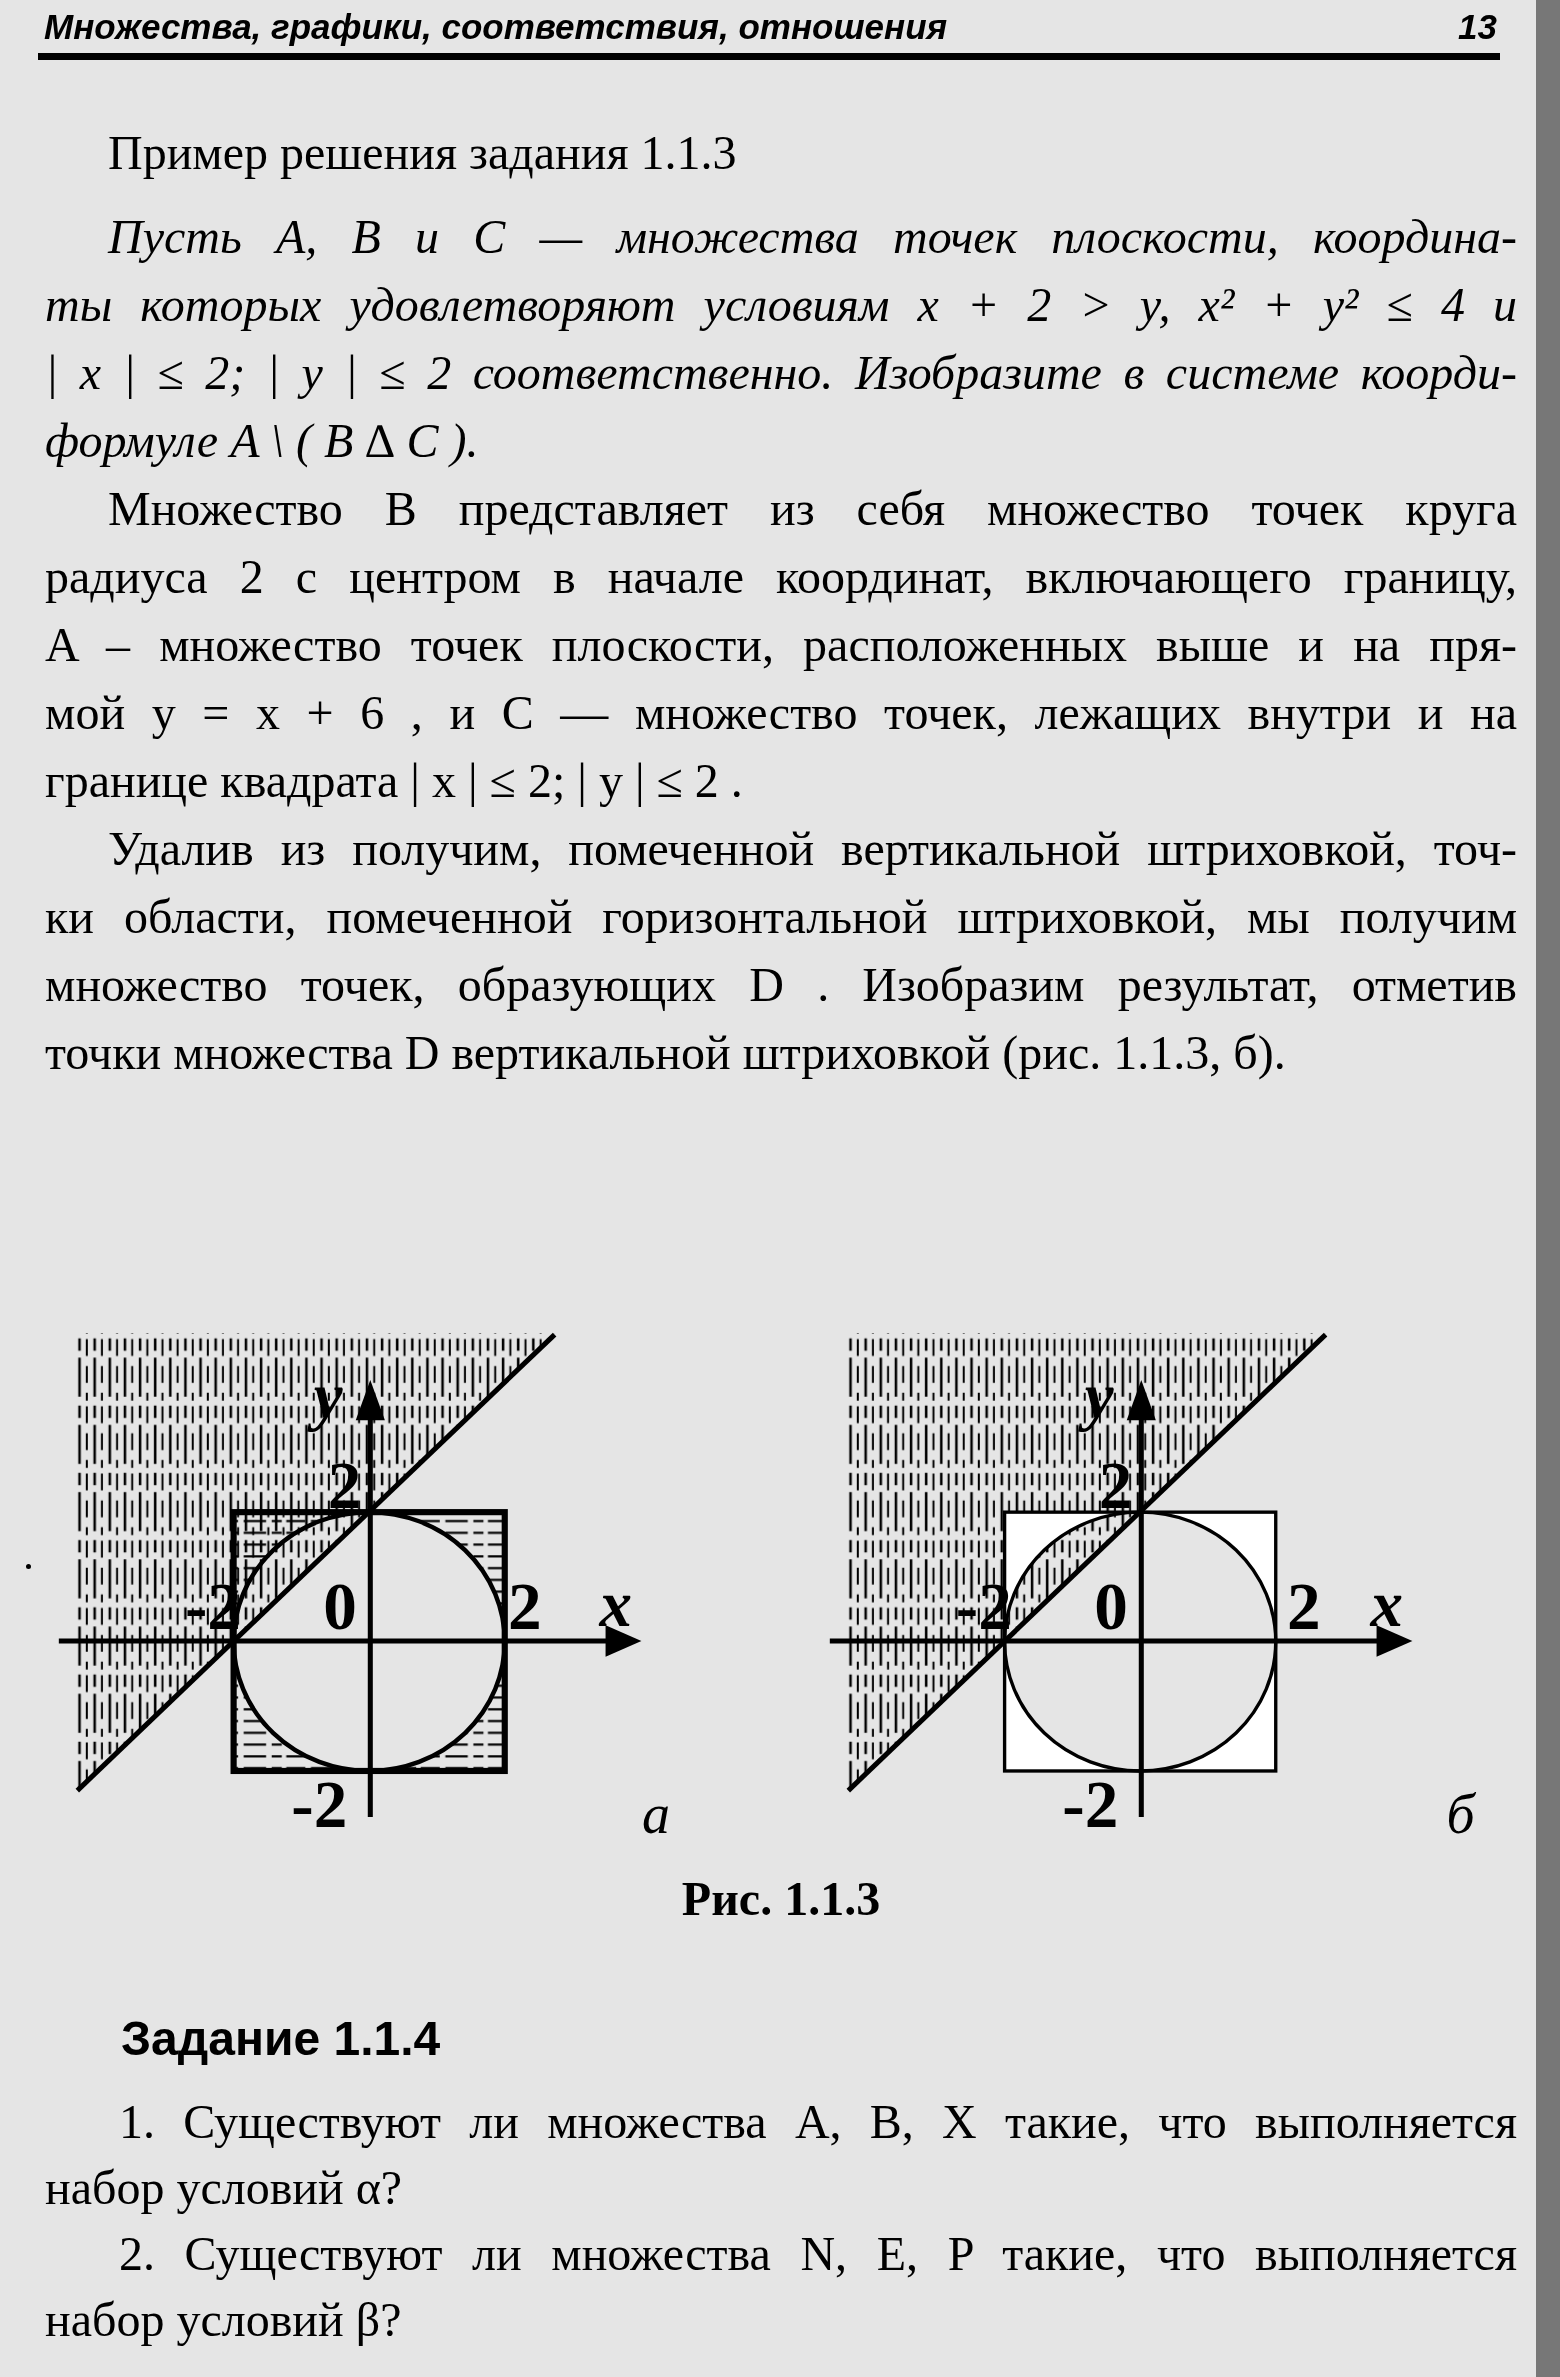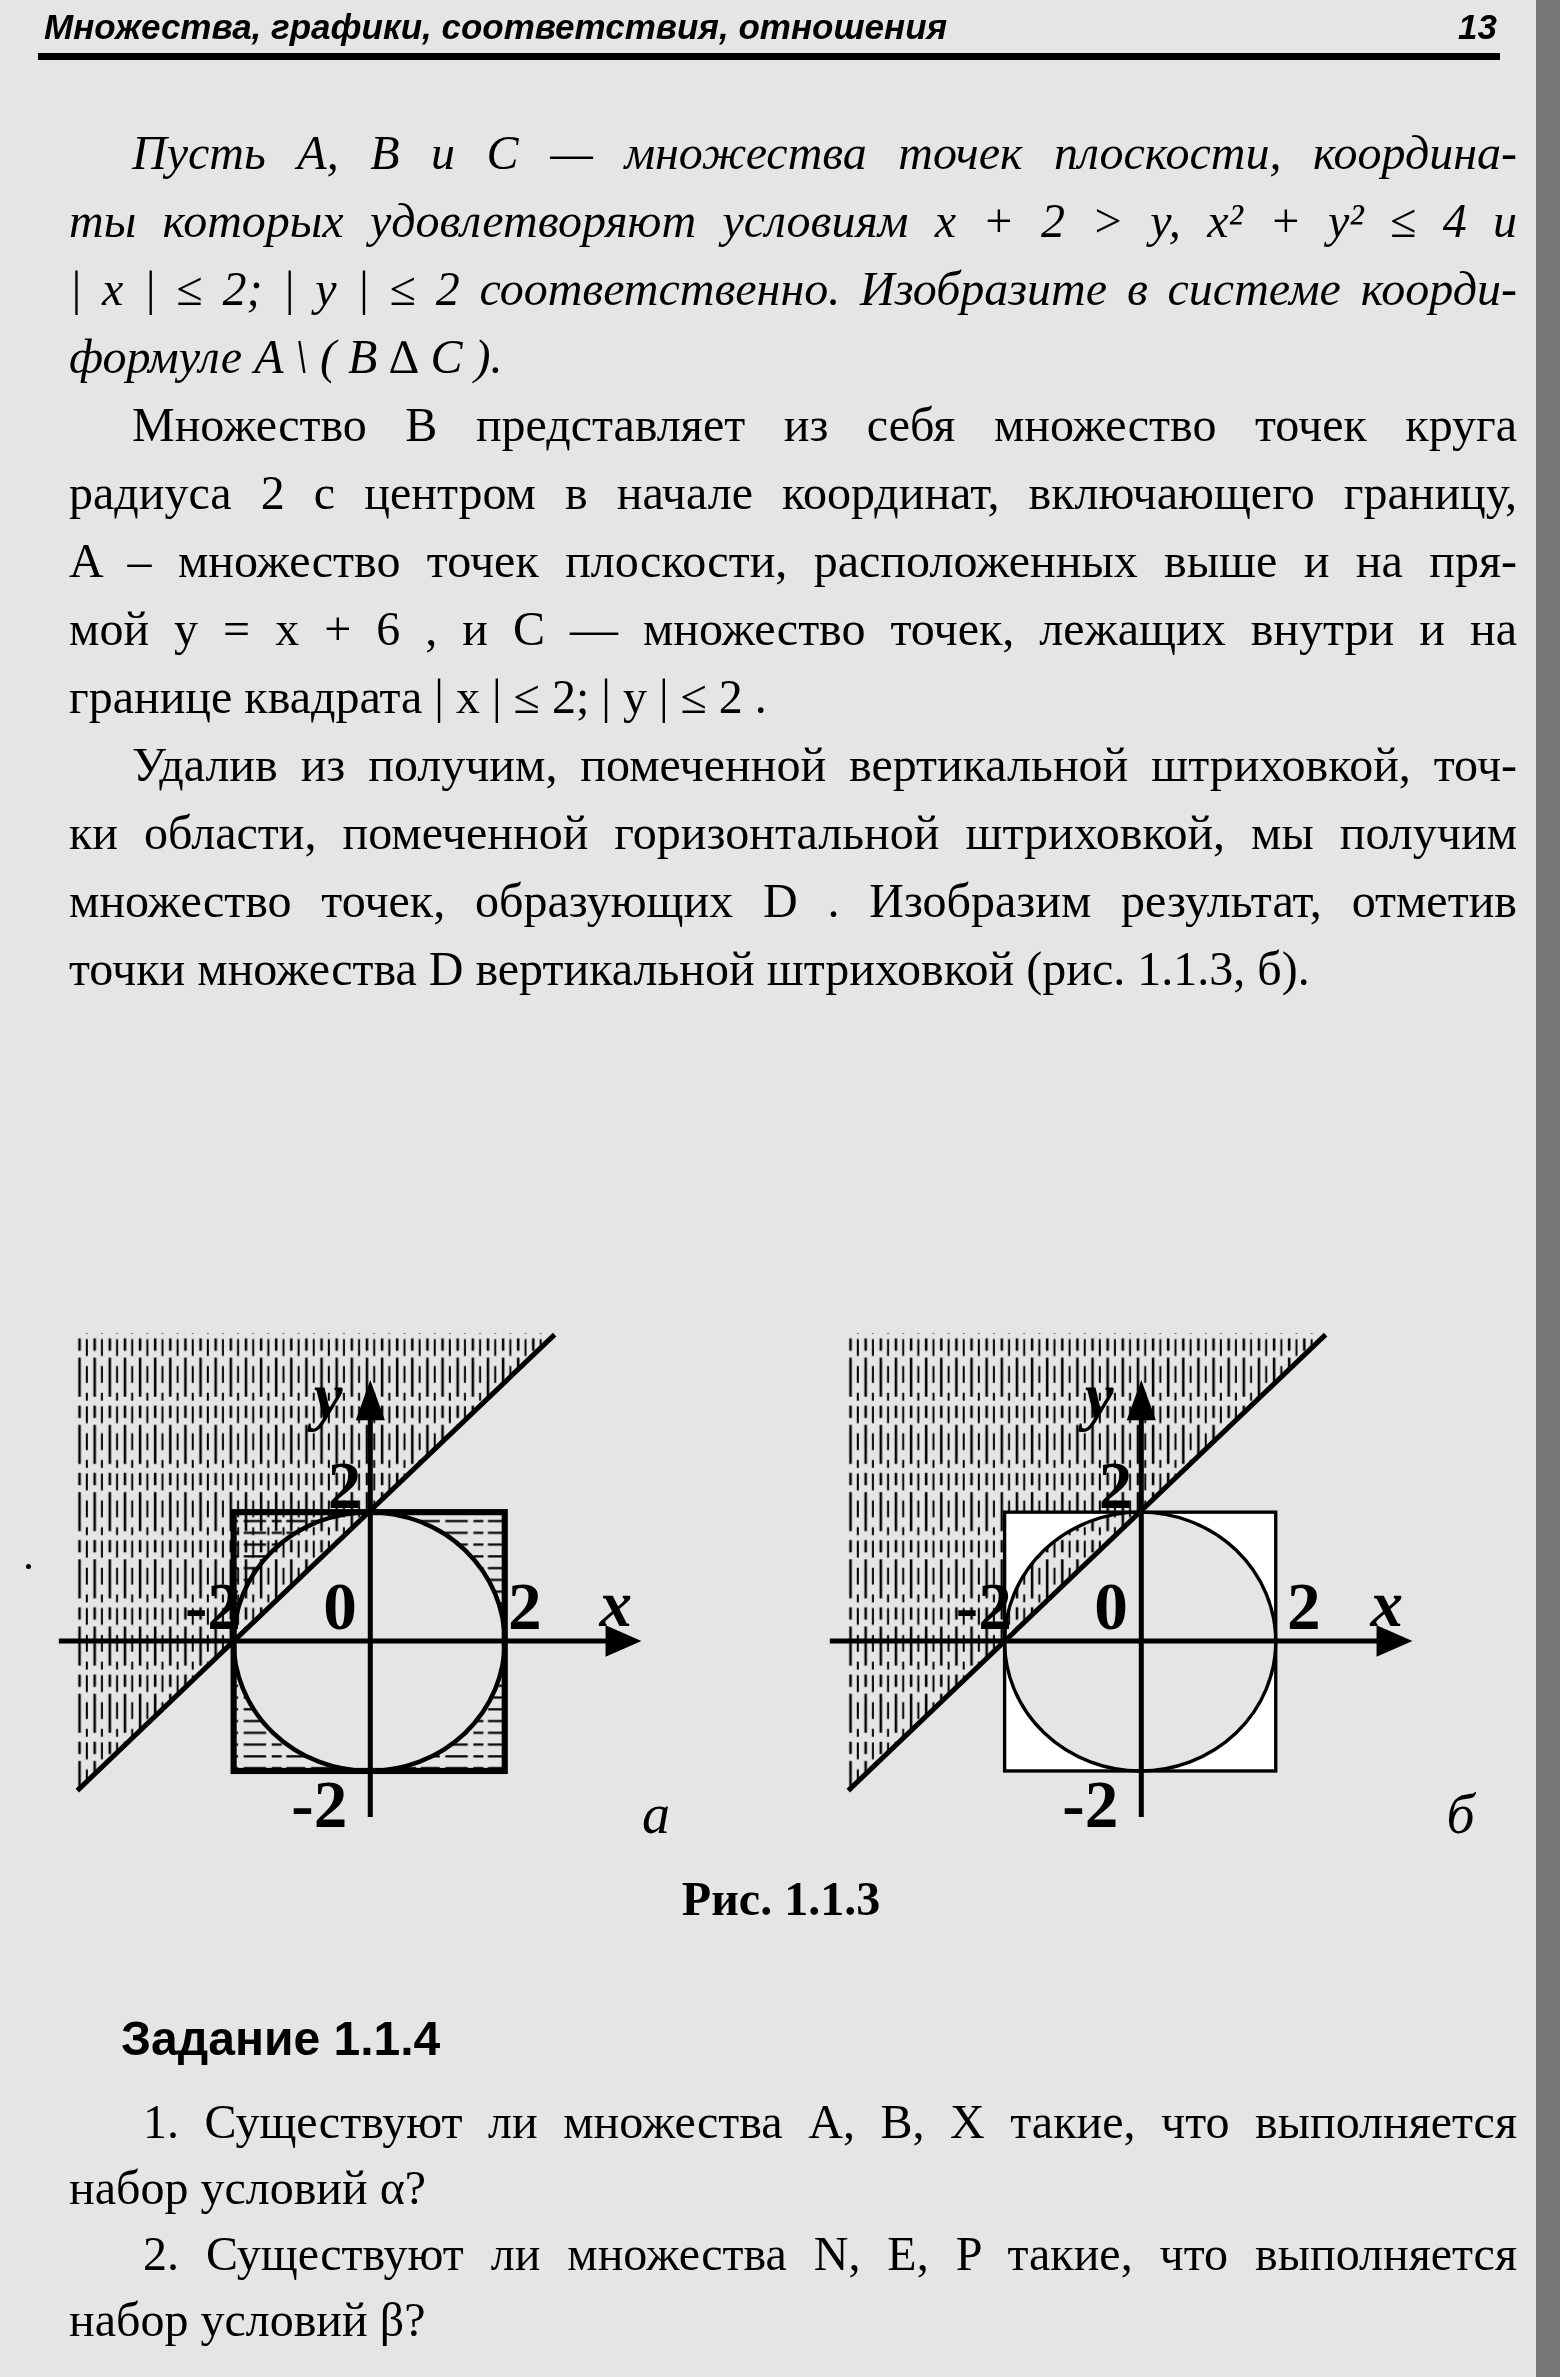--- a/index.html
+++ b/index.html
@@ -6,21 +6,21 @@
   .page{position:relative;width:1536px;height:2377px;background:#e5e5e5;color:#000;
         font-family:"Liberation Serif","DejaVu Serif",serif;overflow:hidden;}
   .hdr{position:absolute;left:44px;right:39px;top:4.5px;display:flex;justify-content:space-between;
        align-items:baseline;font-family:"Liberation Sans","DejaVu Sans",sans-serif;
        font-weight:bold;font-style:italic;font-size:35px;line-height:43px;}
   .hdr-rule{position:absolute;left:38px;right:36px;top:53px;height:7.3px;background:#000;}
   .textblock{position:absolute;left:45px;top:119px;width:1472px;font-size:48px;line-height:68px;}
   .title-line{text-indent:63px;margin:0 0 15.7px 0;}
   .para{margin:0;}
   .para.it{font-style:italic;}
-  .ln{min-height:68px;margin-left:24px;}
+  .ln{min-height:68px;}
   .ln.j{text-align:justify;text-align-last:justify;}
   .ln.first{text-indent:63px;}
   .figures{position:absolute;left:45px;top:1306px;width:1472px;height:549px;}
   .fig-a{position:absolute;left:0;top:0;}
   .fig-b{position:absolute;left:771px;top:0;}
   .caption{position:absolute;left:45px;top:1871px;width:1472px;text-align:center;
            font-size:48px;line-height:56px;font-weight:bold;}
   .task-title{position:absolute;left:107px;top:2011px;font-family:"Liberation Sans","DejaVu Sans",sans-serif;
               font-weight:bold;font-size:48px;line-height:56px;margin-left:14px;}
   .task-block{position:absolute;left:45px;top:2089px;width:1472px;font-size:48px;line-height:66px;}
@@ -37,20 +37,21 @@
 
 <div class="page">
 
   <div class="hdr">
     <span>Множества, графики, соответствия, отношения</span>
     <span>13</span>
   </div>
   <div class="hdr-rule"></div>
 
   <div class="textblock">
+    <p class="title-line">Пример решения задания 1.1.3</p>
 
     <div class="para it">
       <div class="ln j first">Пусть  A,  B  и  C  — множества точек плоскости, координа-</div>
       <div class="ln j">ты которых удовлетворяют условиям  x + 2 &gt; y,  x² + y² ≤ 4  и</div>
       <div class="ln j">| x | ≤ 2;   | y | ≤ 2  соответственно. Изобразите в системе коорди-</div>
       <div class="ln">формуле  A \ ( B ∆ C ).</div>
     </div>
 
     <div class="para">
       <div class="ln j first">Множество  B  представляет из себя множество точек круга</div>

